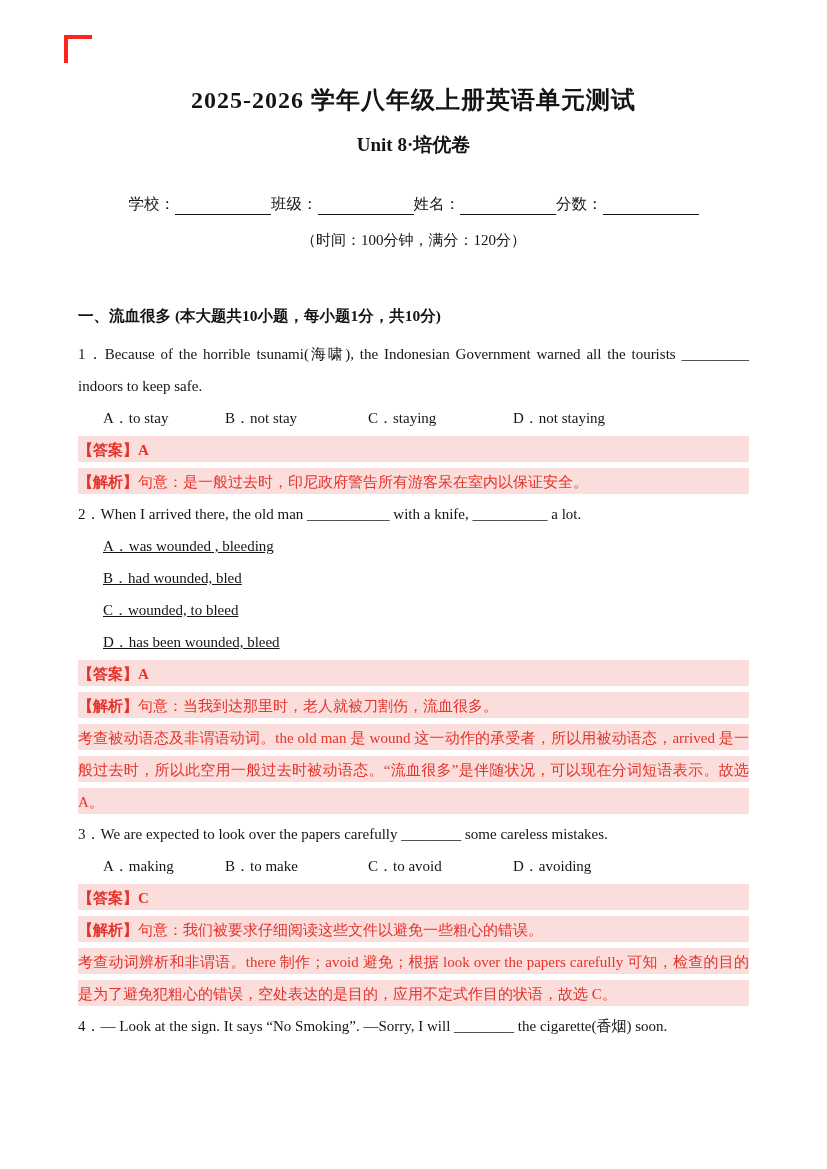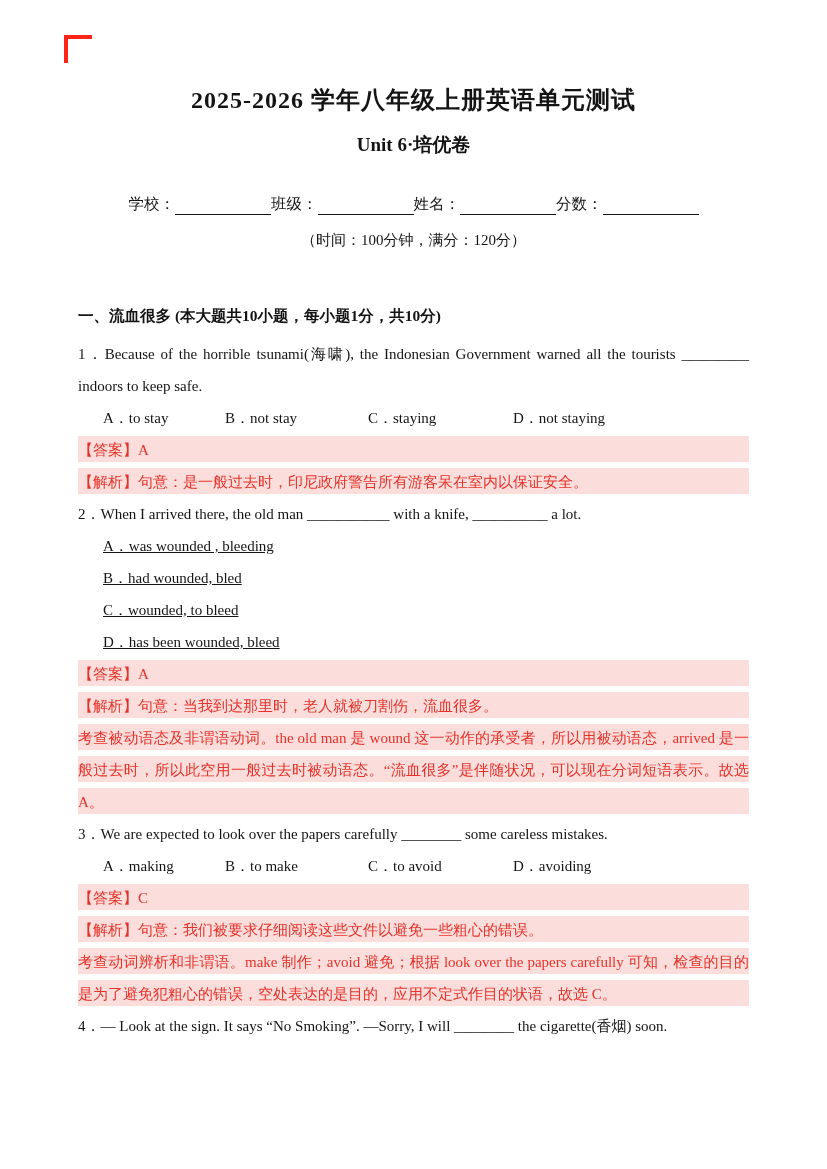--- a/index.html
+++ b/index.html
@@ -25,31 +25,31 @@
   .options-row { display: flex; line-height: 32px; padding-left: 25px; }
   .options-row .o0 { width: 122px; }
   .options-row .o1 { width: 143px; }
   .options-row .o2 { width: 145px; }
   .option-line { margin: 0; line-height: 32px; padding-left: 25px; text-decoration: underline; }
   .hl {
     margin: 0; line-height: 32px; color: #e5322a; text-align: justify;
     background-image: repeating-linear-gradient(to bottom,
       #ffffff 0px, #ffffff 2px, #fbdedc 2px, #fbdedc 28px, #ffffff 28px, #ffffff 32px);
   }
-  .hl .lbl, .hl .ansv { font-weight: normal; }
+  .hl .lbl, .hl .ansv { font-weight: bold; }
 </style>
 </head>
 <body>
 
 <div class="corner-mark"></div>
 
 <div class="page">
 
   <h1 class="exam-title">2025-2026 学年八年级上册英语单元测试</h1>
-  <h2 class="exam-subtitle">Unit 6·培优卷</h2>
+  <h2 class="exam-subtitle">Unit 8·培优卷</h2>
 
   <div class="info-row">
     <span>学校：</span>
       <span class="blank-line"></span>
       <span>班级：</span>
       <span class="blank-line"></span>
       <span>姓名：</span>
       <span class="blank-line"></span>
       <span>分数：</span>
       <span class="blank-line"></span>
@@ -85,20 +85,20 @@
   <div class="question">
     <p class="stem">3．We are expected to look over the papers carefully ________ some careless mistakes.</p>
     <div class="options-row">
       <span class="o0">A．making</span>
       <span class="o1">B．to make</span>
       <span class="o2">C．to avoid</span>
       <span class="o3">D．avoiding</span>
     </div>
     <p class="hl"><span class="lbl">【答案】</span><span class="ansv">C</span></p>
     <p class="hl"><span class="lbl">【解析】</span><span>句意：我们被要求仔细阅读这些文件以避免一些粗心的错误。</span></p>
-    <p class="hl">考查动词辨析和非谓语。make 制作；avoid 避免；根据 look over the papers carefully 可知，检查的目的是为了避免犯粗心的错误，空处表达的是目的，应用不定式作目的状语，故选 C。</p>
+    <p class="hl">考查动词辨析和非谓语。there 制作；avoid 避免；根据 look over the papers carefully 可知，检查的目的是为了避免犯粗心的错误，空处表达的是目的，应用不定式作目的状语，故选 C。</p>
   </div>
 
   <div class="question">
     <p class="stem">4．— Look at the sign. It says “No Smoking”. —Sorry, I will ________ the cigarette(香烟) soon.</p>
   </div>
 
 </div>
 
 </body></html>

